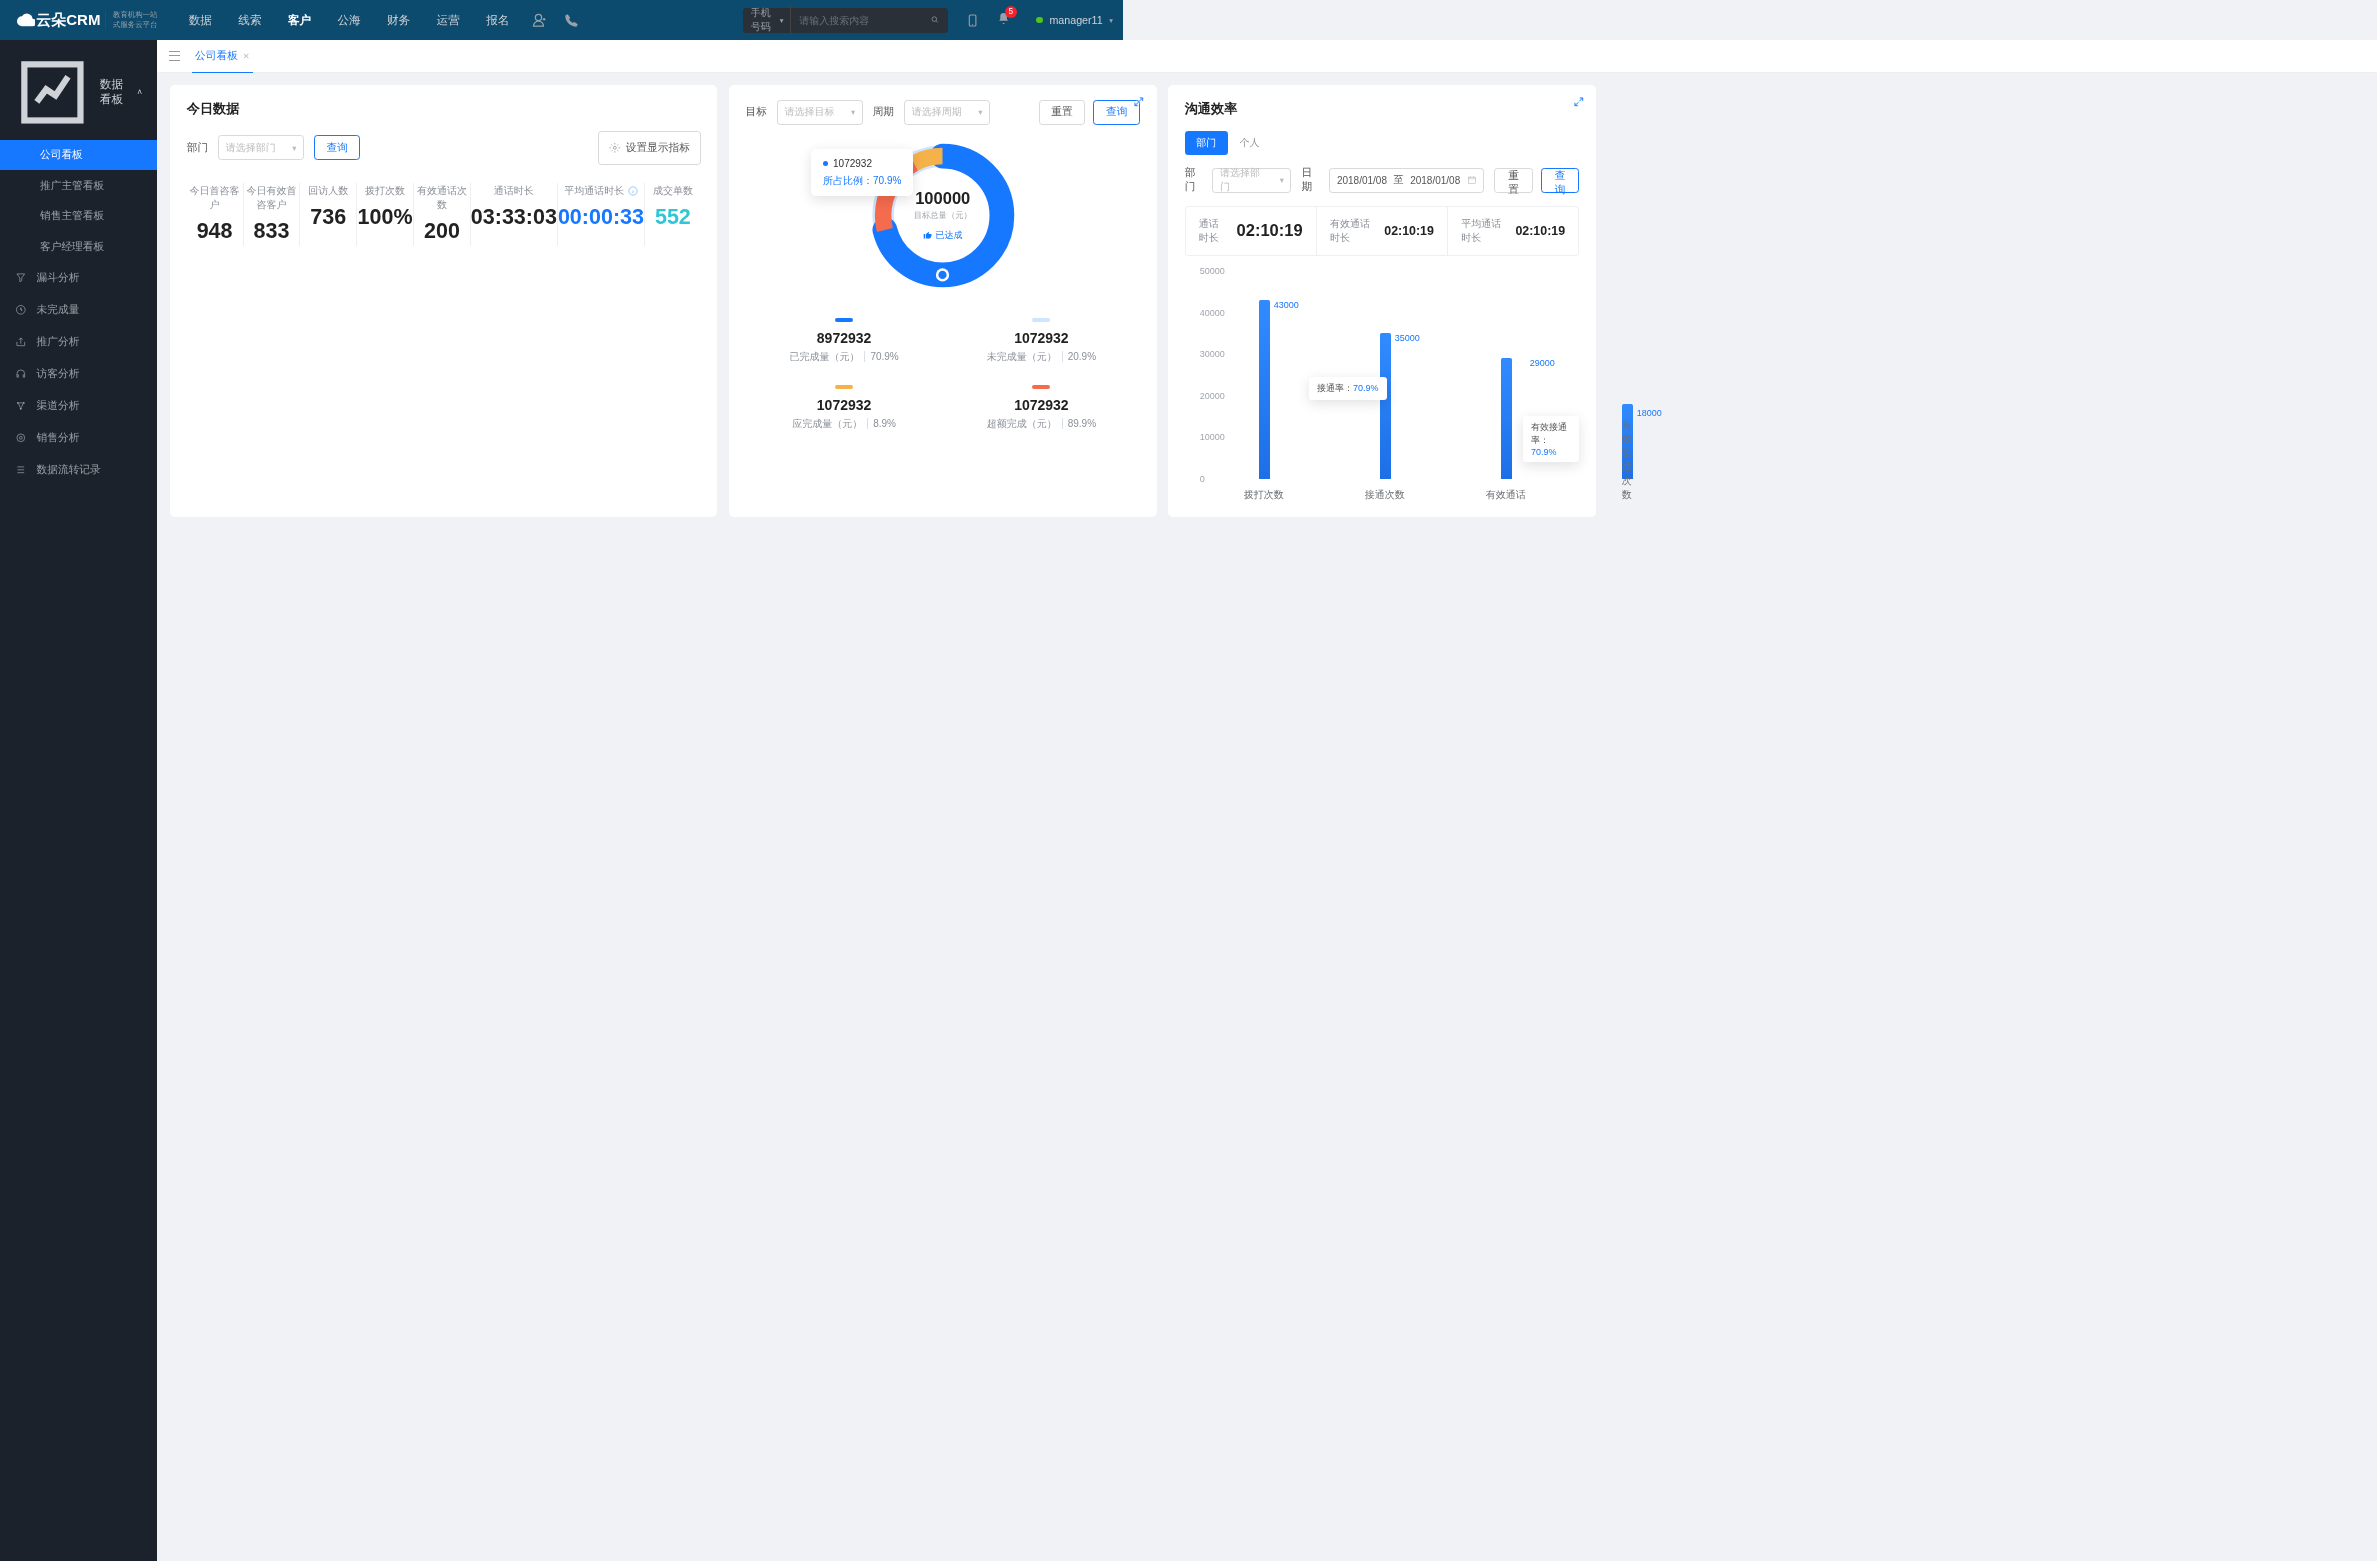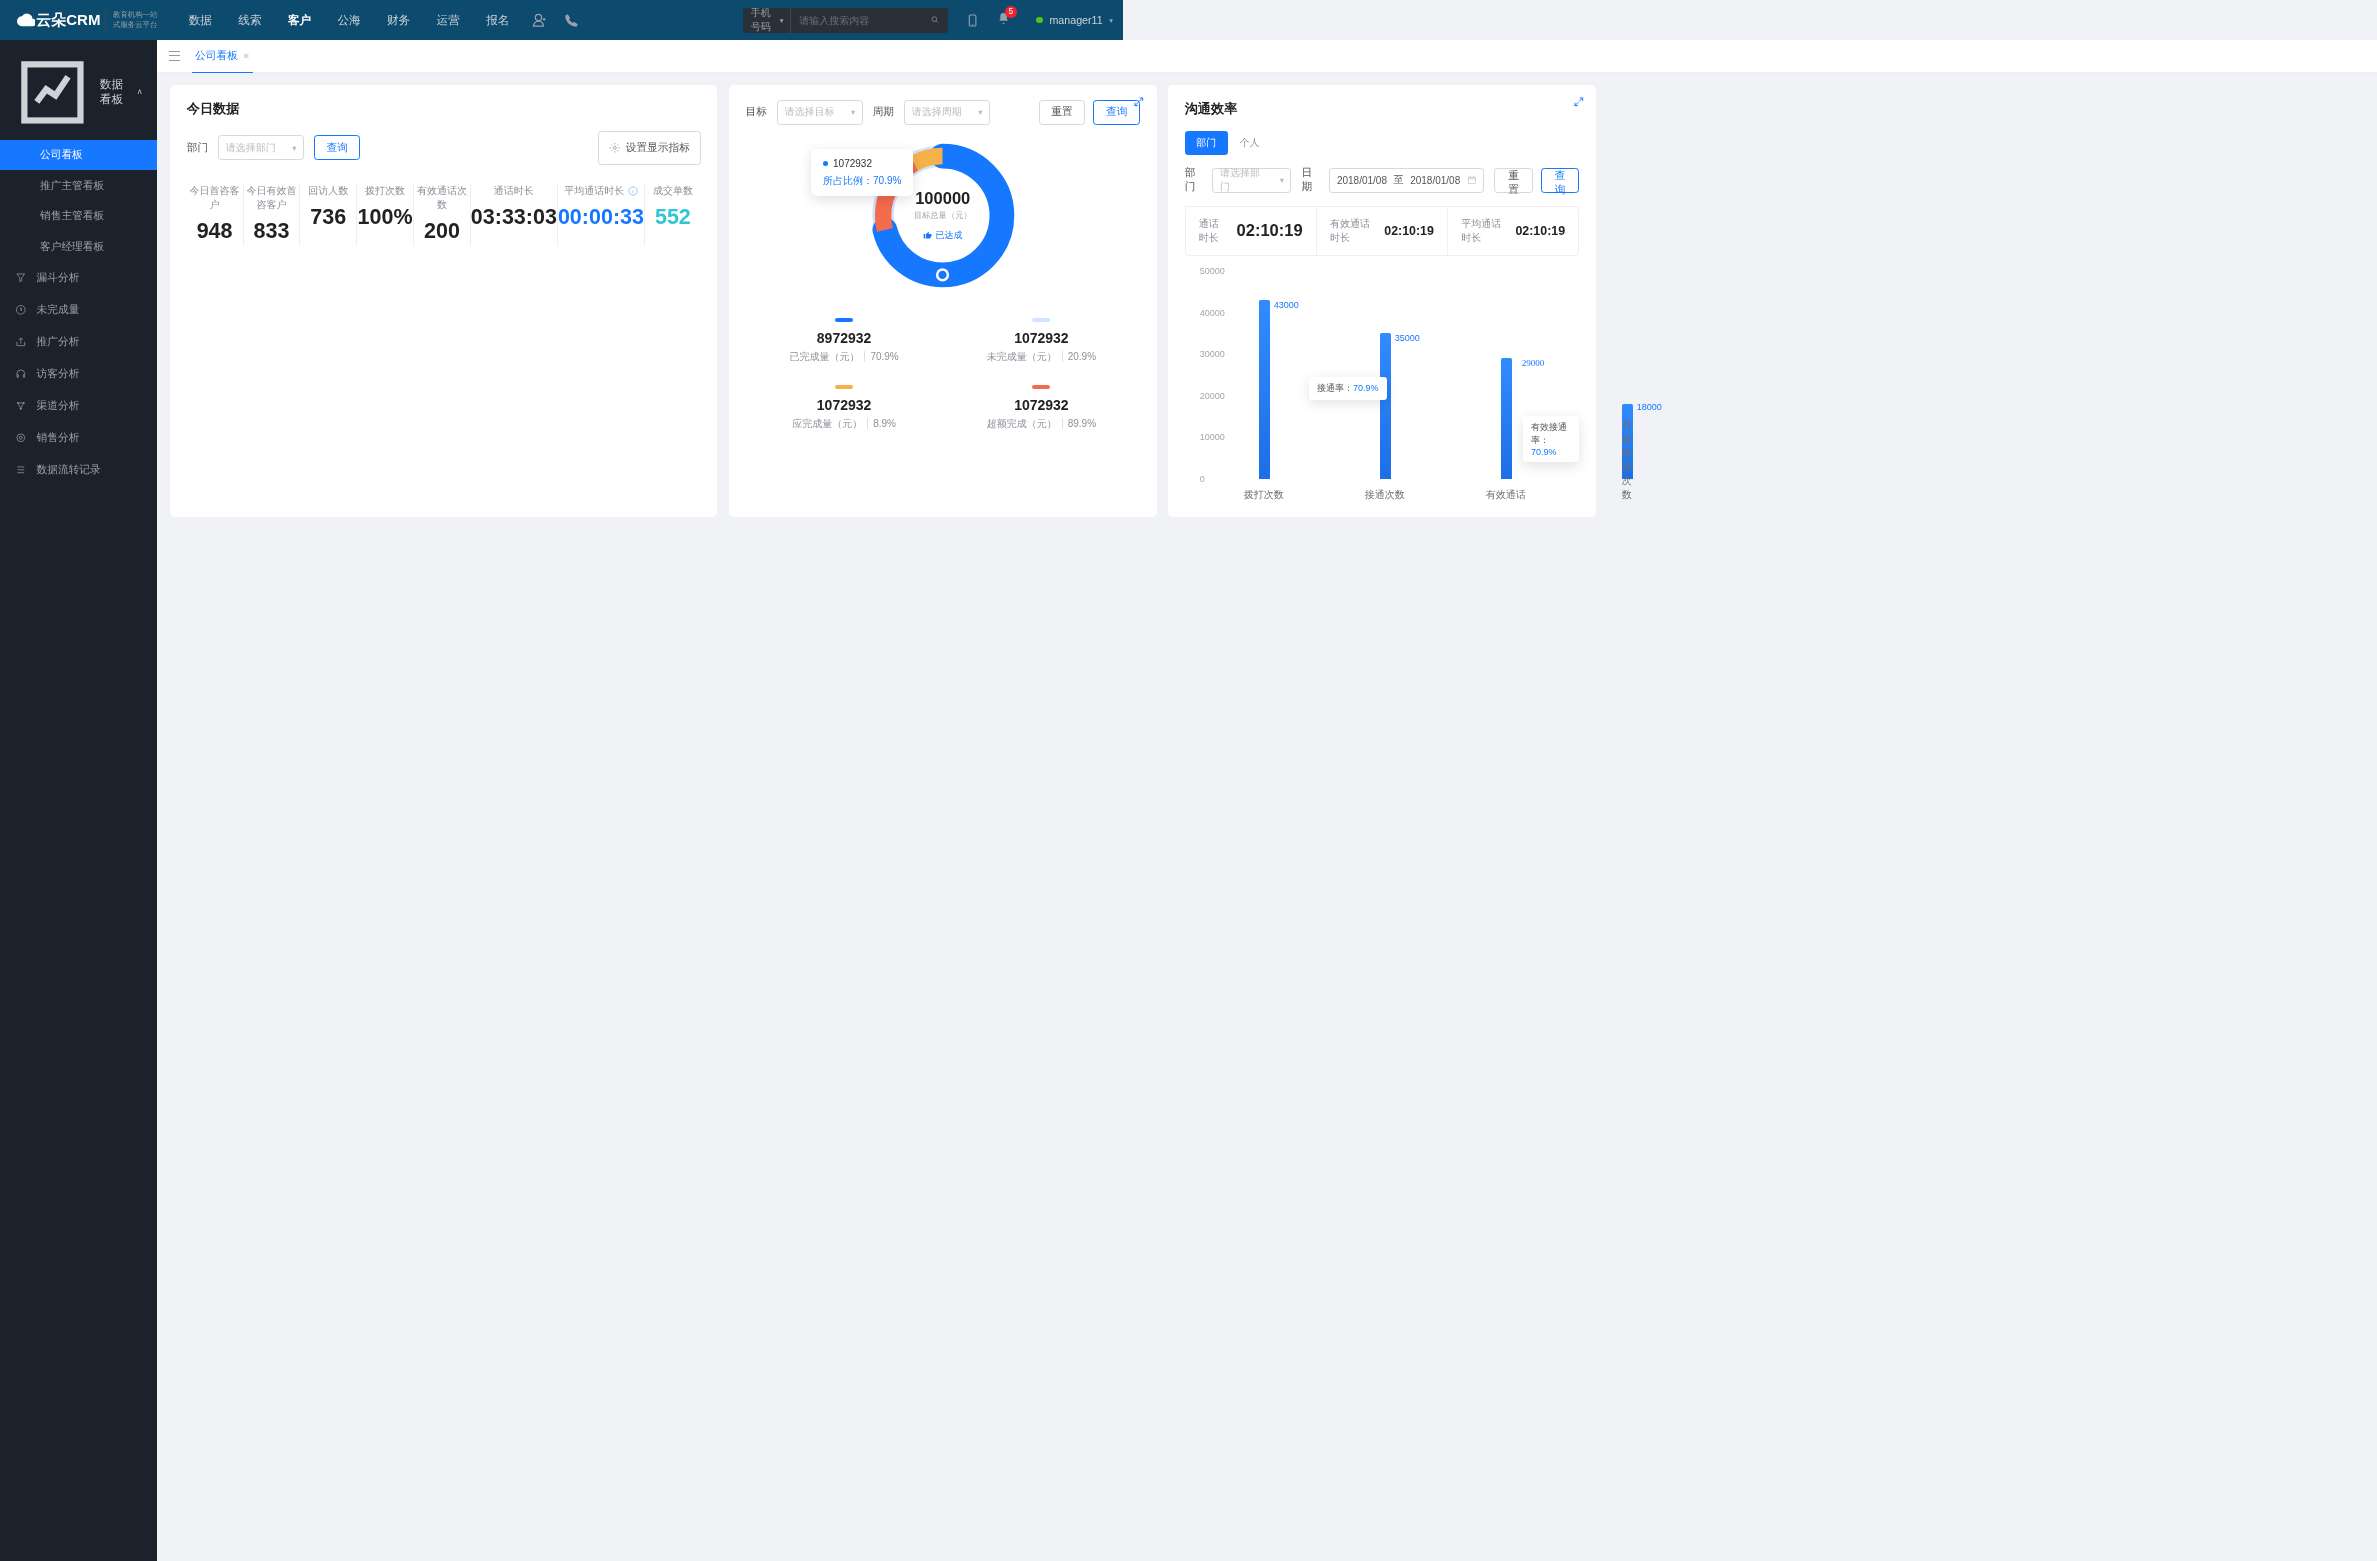--- a/index.html
+++ b/index.html
@@ -402,23 +402,23 @@
             <div class="ylab" style="top: 120px;">20000</div>
             <div class="ylab" style="top: 78px;">30000</div>
             <div class="ylab" style="top: 37px;">40000</div>
             <div class="ylab" style="top: -5px;">50000</div>
             <div class="plot">
               <div class="barcol" style="left: 33px; height: 179px;"></div>
               <div class="barval" style="left: 48px; bottom: 169px;">43000</div>
               <div class="barcol" style="left: 154px; height: 146px;"></div>
               <div class="barval" style="left: 169px; bottom: 136px;">35000</div>
               <div class="barcol" style="left: 275px; height: 121px;"></div>
-              <div class="barval" style="left: 296px; bottom: 111px; font-family: Liberation Serif, serif;">29000</div>
+              <div class="barval" style="left: 304px; bottom: 111px;">29000</div>
               <div class="barcol" style="left: 396px; height: 75px;"></div>
-              <div class="barval" style="left: 411px; bottom: 67px;">18000</div>
+              <div class="barval" style="left: 411px; bottom: 61px;">18000</div>
             </div>
             <div class="xlab" style="left: 79px;">拨打次数</div>
             <div class="xlab" style="left: 200px;">接通次数</div>
             <div class="xlab" style="left: 321px;">有效通话</div>
             <div class="xlab" style="left: 442px;">有效接通次数</div>
             <div class="ann" style="left: 124px; top: 106px;">接通率：<span>70.9%</span></div>
             <div class="ann" style="left: 338px; top: 145px;">有效接通率：<span>70.9%</span></div>
           </div>
       </div>
     </div>

